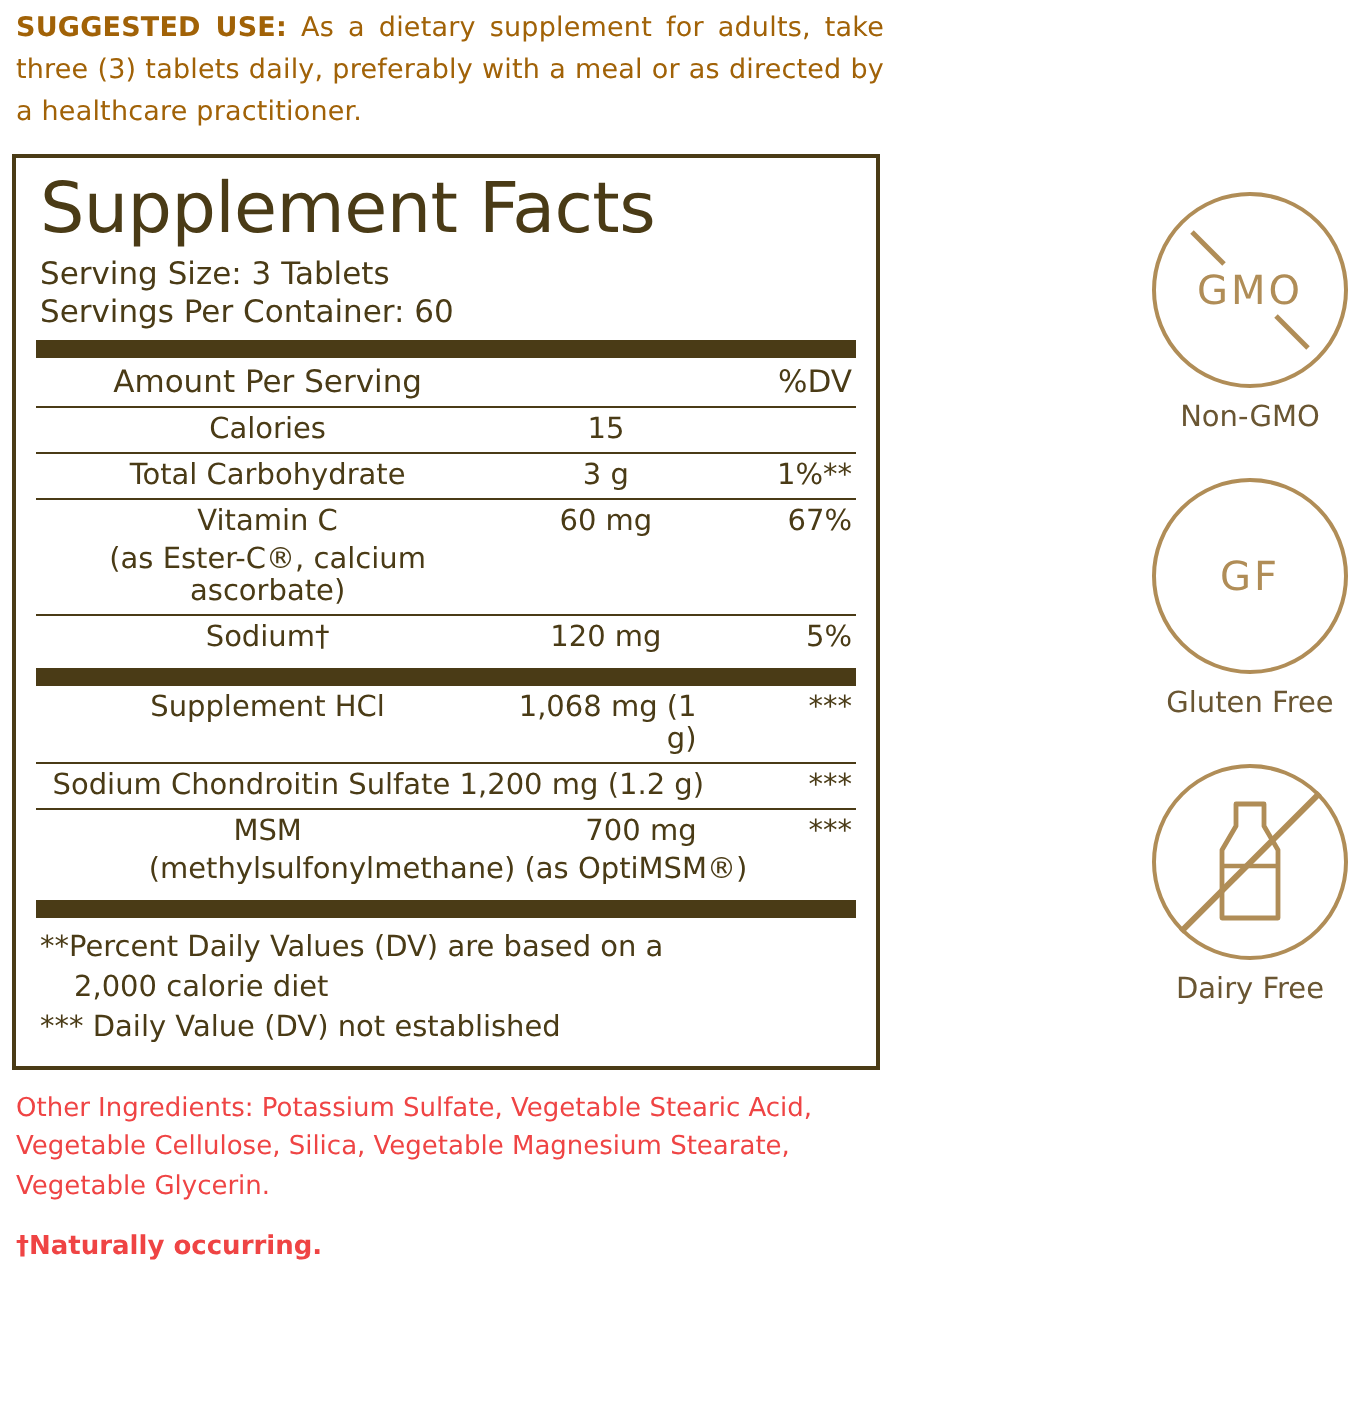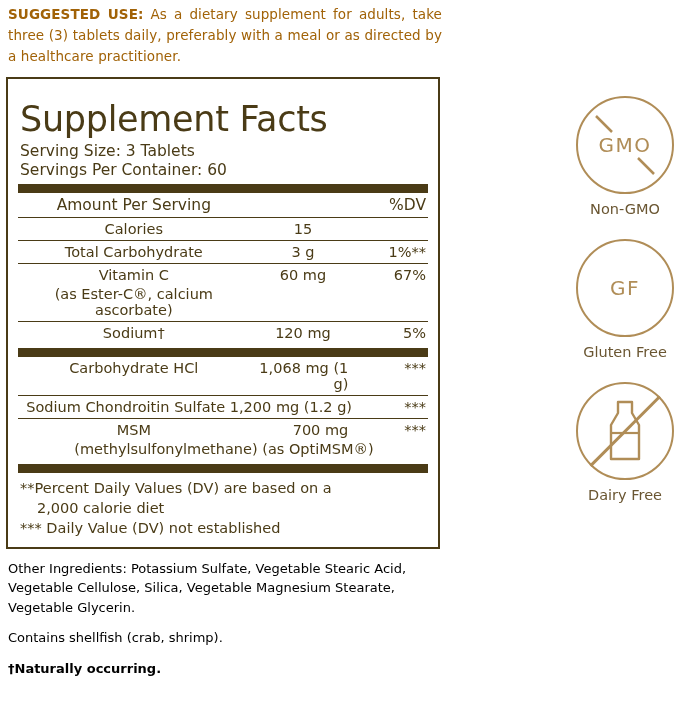--- a/index.html
+++ b/index.html
@@ -38,21 +38,21 @@
     letter-spacing: 0.1px;
   }
   .suggested-use .lead {
     font-weight: bold;
   }
 
   
   .sf-panel {
     margin-top: 10px;
     border: 2.5px solid #4a3b16;
-    padding: 20px 10px 8px 10px;
+    padding: 6px 10px 8px 10px;
     box-sizing: border-box;
     width: 434px;
   }
   .sf-title {
     font-size: 35px;
     line-height: 1.05;
     color: #4a3b16;
     font-weight: normal;
     letter-spacing: -0.3px;
     margin: 2px 0 4px 2px;
@@ -108,21 +108,21 @@
     margin-left: 2px;
   }
   .sf-footnotes div { margin-bottom: 1px; }
   .indent { padding-left: 17px; }
 
   
   .other-ing {
     margin-top: 10px;
     font-size: 13px;
     line-height: 1.5;
-    color: #000000;
+    color: #ef4444;
     padding-left: 2px;
     width: 432px;
   }
   .other-ing p { margin: 0 0 11px 0; }
   .other-ing p:last-child { margin-bottom: 0; font-weight: bold; }
 
   
   .badges {
     position: absolute;
     left: 540px;
@@ -230,21 +230,21 @@
           <td class="col-dv">5%</td>
         </tr>
       </tbody>
         </table>
 
       <div class="rule-thick"></div>
 
       <table class="sf-table">
         <tbody>
             <tr class="line">
-          <td class="col-name">Carbohydrate HCl</td>
+          <td class="col-name">Supplement HCl</td>
           <td class="col-amt amt-wide">1,068 mg (1 g)</td>
           <td class="col-dv">***</td>
         </tr>
         <tr class="line">
           <td class="col-name" colspan="2">
             <span>Sodium Chondroitin Sulfate</span>
             <span class="amt-inline">1,200 mg (1.2 g)</span>
           </td>
           <td class="col-dv">***</td>
         </tr>
@@ -264,21 +264,20 @@
       <div class="sf-footnotes">
         <div>**Percent Daily Values (DV) are based on a</div>
         <div class="indent">2,000 calorie diet</div>
         <div>*** Daily Value (DV) not established</div>
       </div>
 
     </div>
 
     <div class="other-ing">
       <p>Other Ingredients: Potassium Sulfate, Vegetable Stearic Acid, Vegetable Cellulose, Silica, Vegetable Magnesium Stearate, Vegetable Glycerin.</p>
-      <p>Contains shellfish (crab, shrimp).</p>
       <p>†Naturally occurring.</p>
     </div>
 
   </div>
 
   <div class="badges">
 
     <div class="badge">
       <div class="badge-circle">
         <div class="badge-text">GMO</div>

